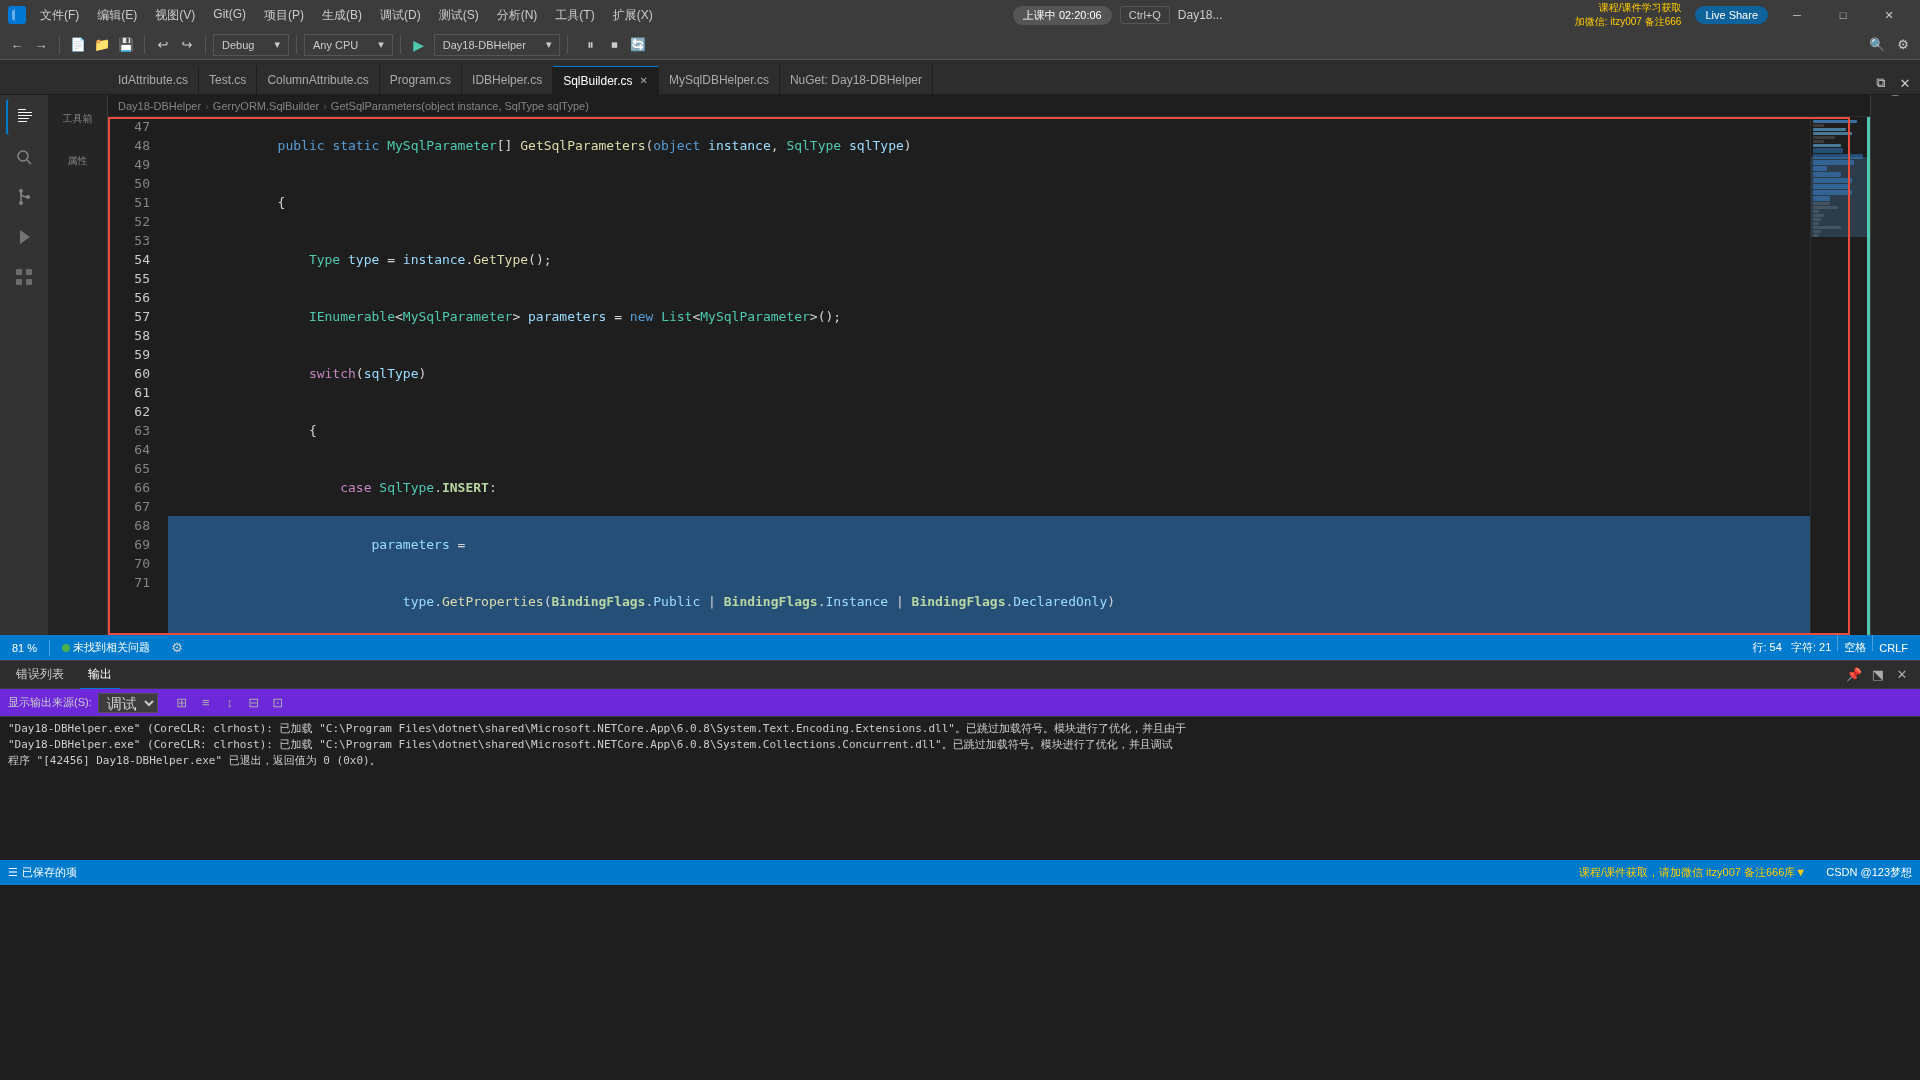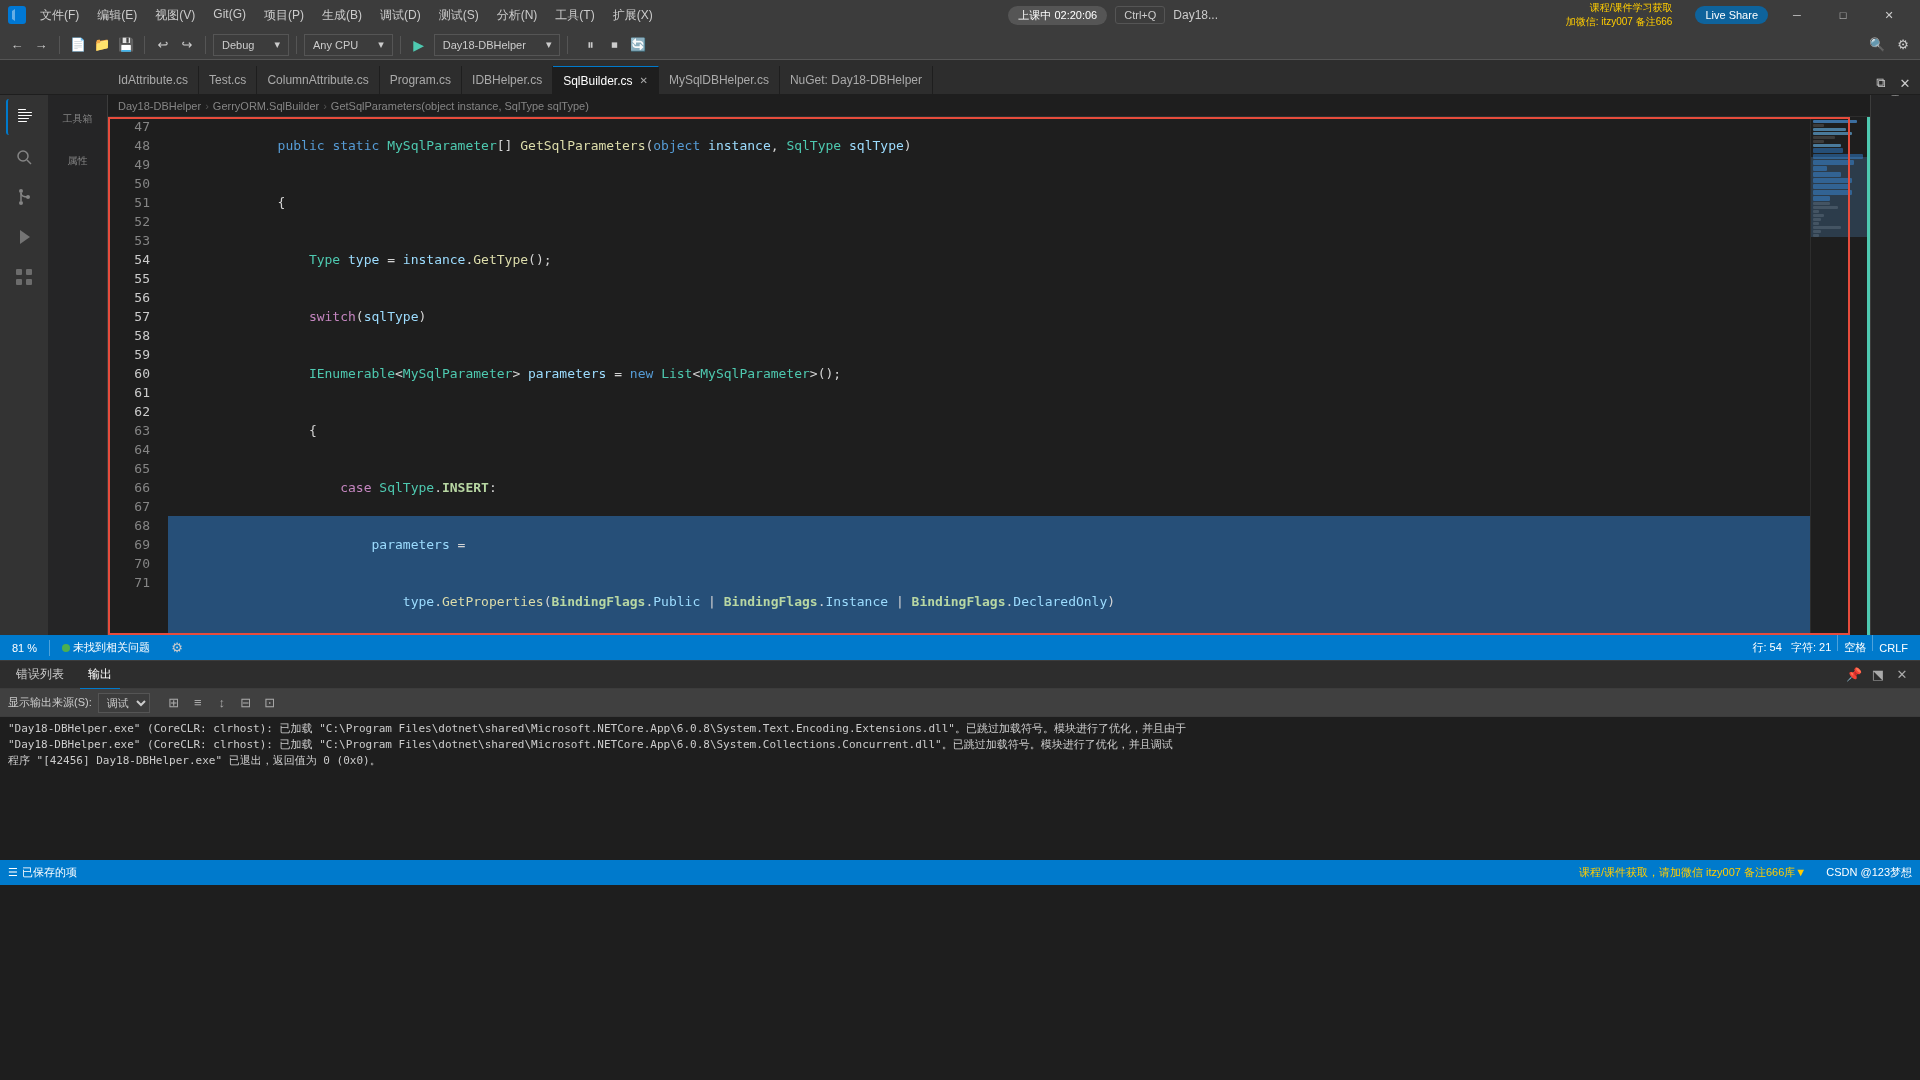--- a/index.html
+++ b/index.html
@@ -38,21 +38,20 @@
       font-size: 12px;
       cursor: pointer;
     }
     .live-share-btn {
       background: #0e639c;
       color: white;
       padding: 3px 10px;
       border-radius: 9px;
       font-size: 11px;
       cursor: pointer;
-      margin-left: 9px;
     }
     .window-controls {
       display: flex; gap: 0;
     }
     .win-btn {
       width: 46px; height: 30px;
       display: flex; align-items: center; justify-content: center;
       color: #cccccc; font-size: 11px; cursor: pointer;
     }
 
@@ -348,35 +347,35 @@
       margin-left: auto;
       display: flex; gap: 4px; align-items: center;
     }
     .output-ctrl-btn {
       width: 20px; height: 20px;
       display: flex; align-items: center; justify-content: center;
       color: #aaaaaa; cursor: pointer; font-size: 13px;
     }
     #output-toolbar {
       height: 28px;
-      background: #404040;
+      background: #6d28d9;
       display: flex;
       align-items: center;
       padding: 0 8px;
       gap: 6px;
       font-size: 11px;
       color: #cccccc;
       border-bottom: 1px solid #3c3c3c;
     }
     .output-source-select {
       height: 20px;
       background: #3c3c3c;
       border: 1px solid #555;
       color: #cccccc;
-      font-size: 11px;
+      font-size: 15px;
       padding: 0 4px;
     }
     #output-content {
       flex: 1;
       overflow: hidden;
       padding: 4px 8px;
       font-family: 'Consolas', monospace;
       font-size: 11px;
       color: #cccccc;
       line-height: 16px;
@@ -621,25 +620,25 @@
 
         <div class="line">
           &nbsp;&nbsp;&nbsp;&nbsp;{
         </div>
 
         <div class="line">
           &nbsp;&nbsp;&nbsp;&nbsp;&nbsp;&nbsp;&nbsp;&nbsp;<span class="type">Type</span> <span class="var">type</span> = <span class="var">instance</span>.<span class="method">GetType</span>();
         </div>
 
         <div class="line">
+          &nbsp;&nbsp;&nbsp;&nbsp;&nbsp;&nbsp;&nbsp;&nbsp;<span class="type">IEnumerable</span>&lt;<span class="type">MySqlParameter</span>&gt; <span class="var">parameters</span> = <span class="kw">new</span> <span class="type">List</span>&lt;<span class="type">MySqlParameter</span>&gt;();
+        </div>
+
+        <div class="line">
           &nbsp;&nbsp;&nbsp;&nbsp;&nbsp;&nbsp;&nbsp;&nbsp;<span class="kw-ctrl">switch</span>(<span class="var">sqlType</span>)
-        </div>
-
-        <div class="line">
-          &nbsp;&nbsp;&nbsp;&nbsp;&nbsp;&nbsp;&nbsp;&nbsp;<span class="type">IEnumerable</span>&lt;<span class="type">MySqlParameter</span>&gt; <span class="var">parameters</span> = <span class="kw">new</span> <span class="type">List</span>&lt;<span class="type">MySqlParameter</span>&gt;();
         </div>
 
         <div class="line">
           &nbsp;&nbsp;&nbsp;&nbsp;&nbsp;&nbsp;&nbsp;&nbsp;{
         </div>
 
         <div class="line">
           &nbsp;&nbsp;&nbsp;&nbsp;&nbsp;&nbsp;&nbsp;&nbsp;&nbsp;&nbsp;&nbsp;&nbsp;<span class="kw-ctrl">case</span> <span class="type">SqlType</span>.<span class="enum-val">INSERT</span>:
         </div>
 

